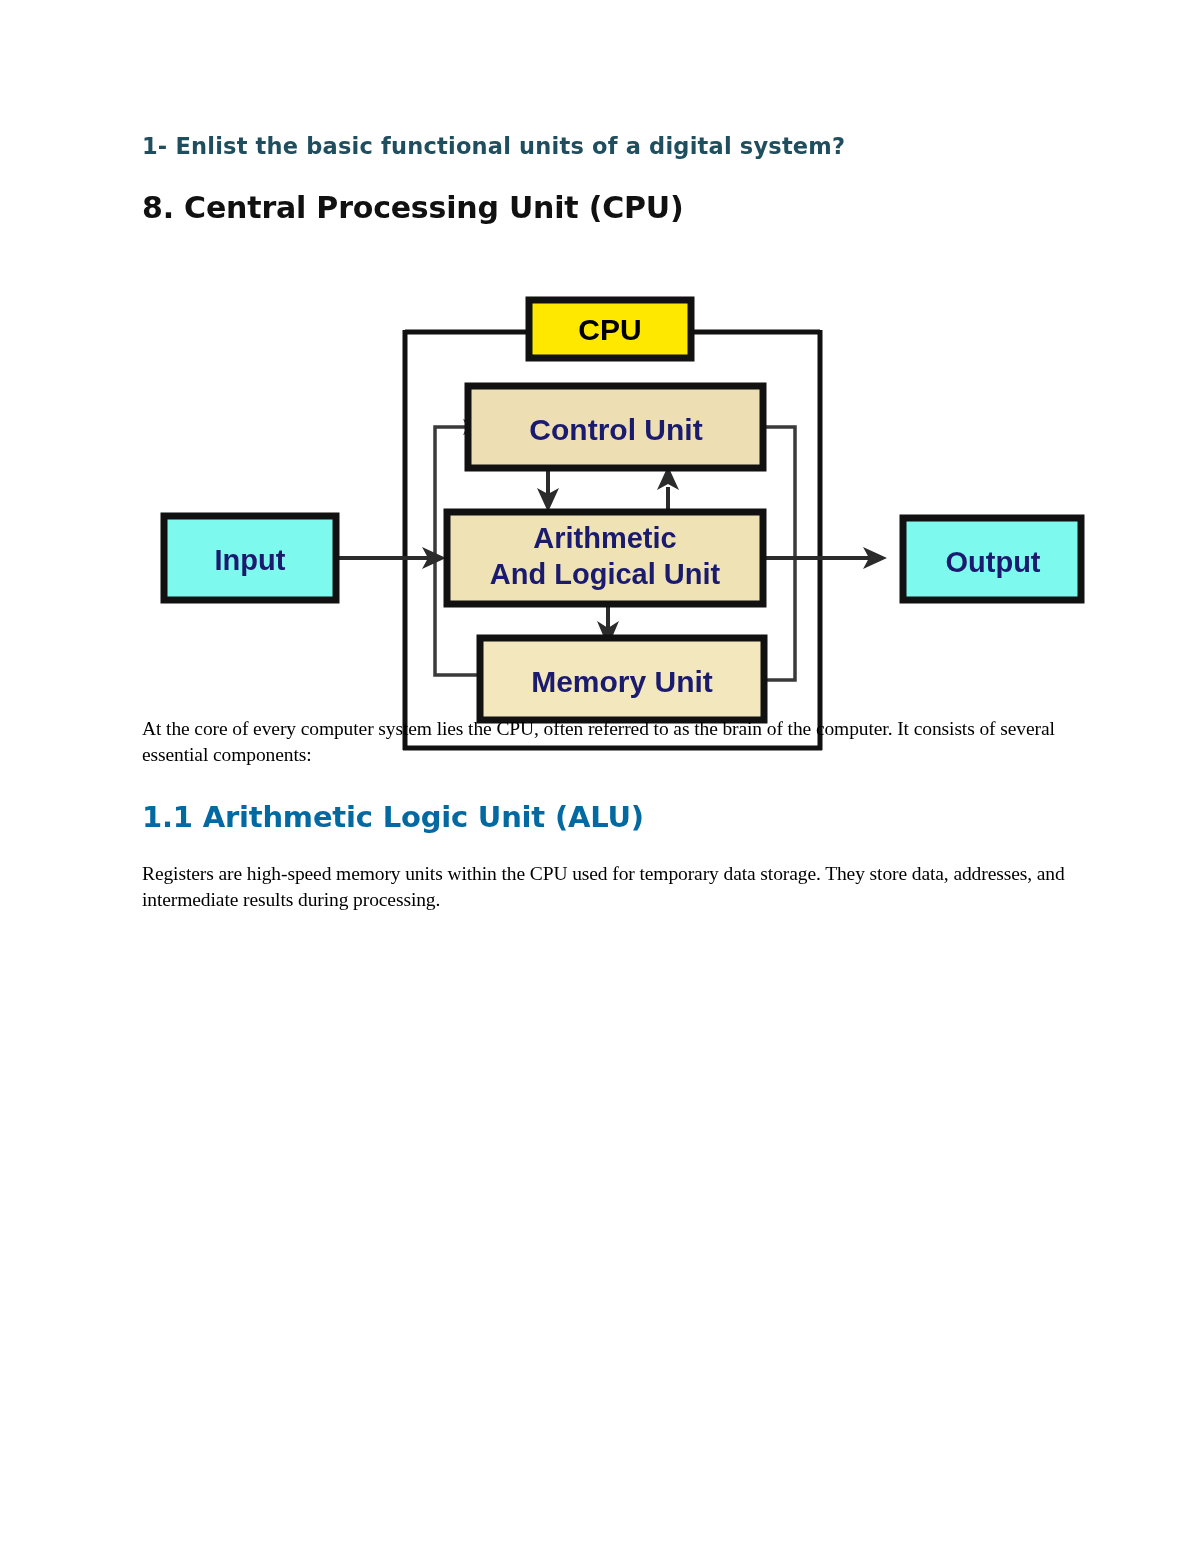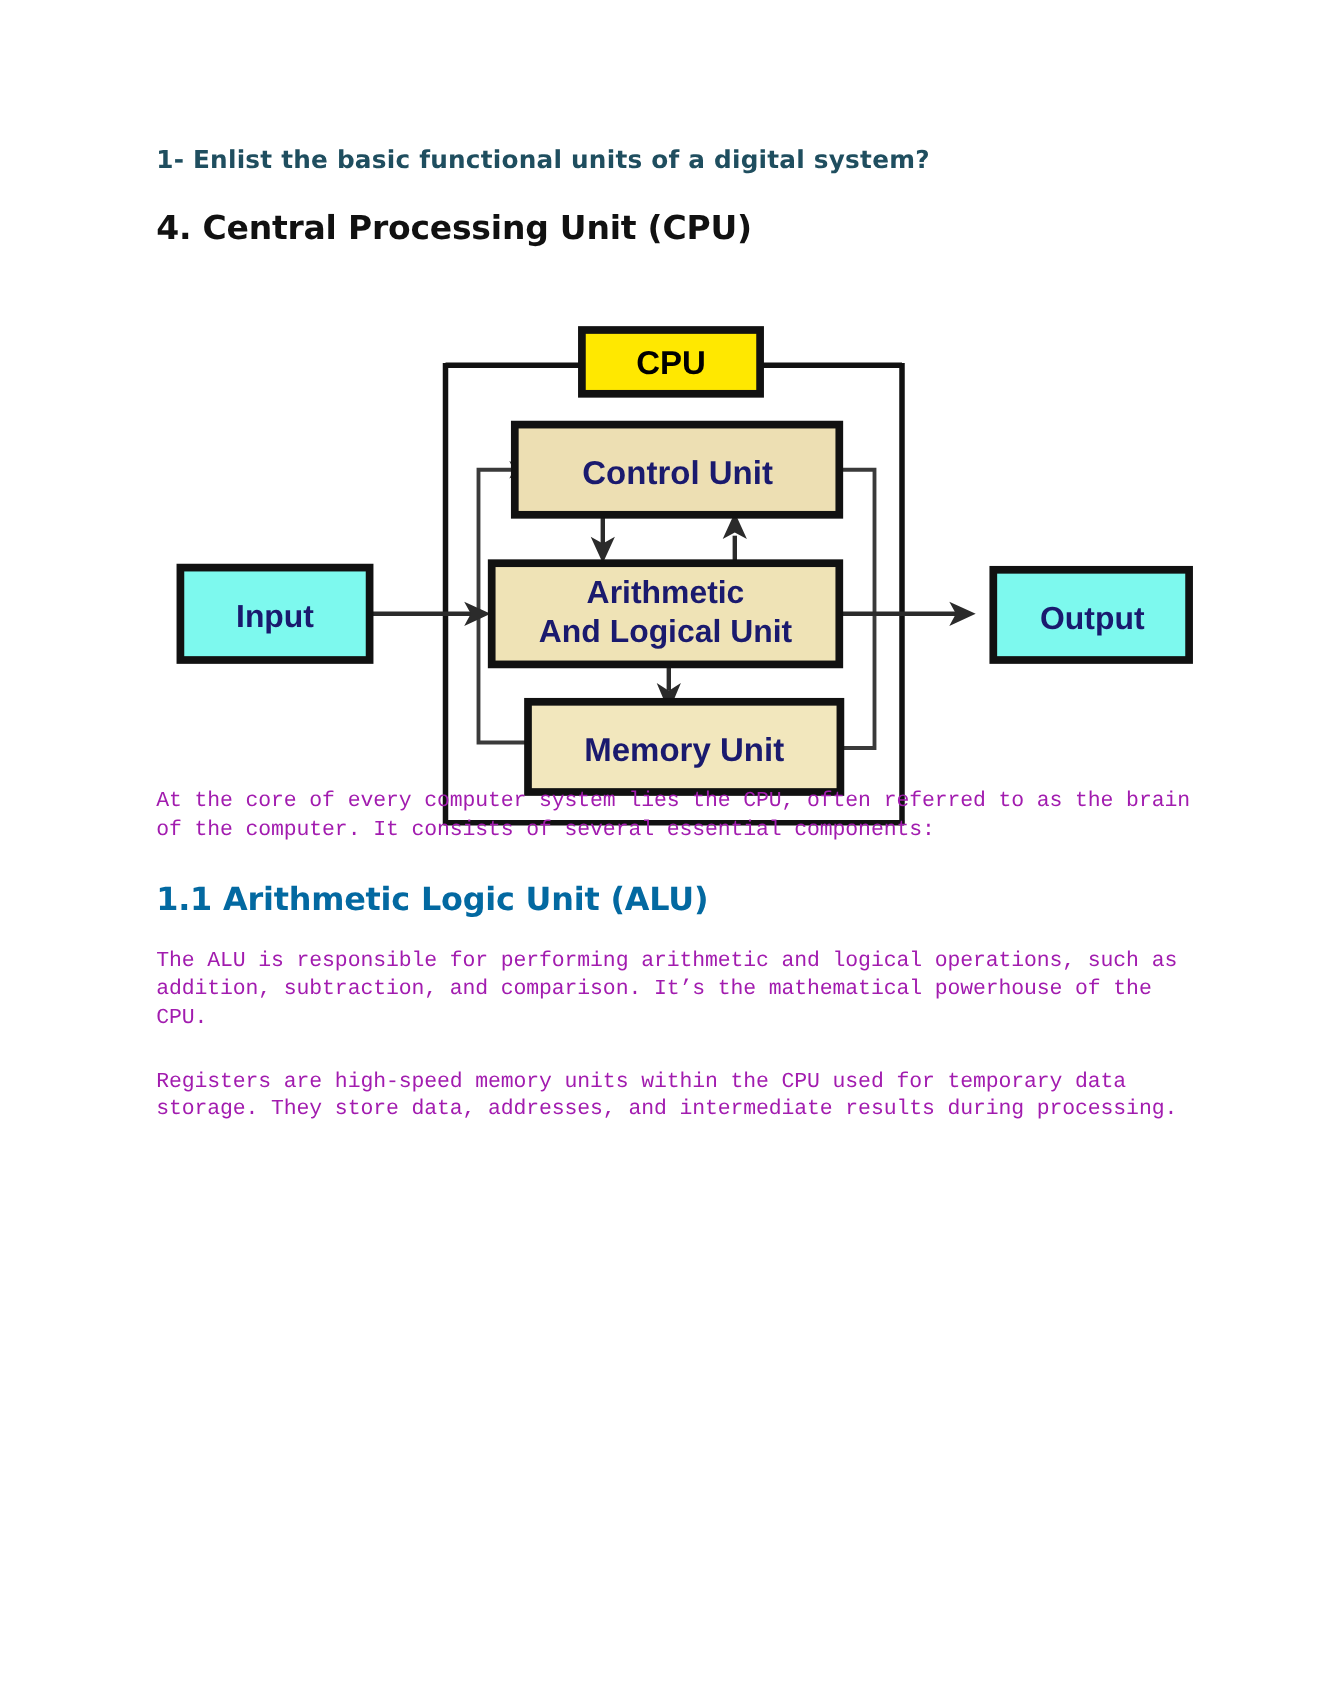--- a/index.html
+++ b/index.html
@@ -55,24 +55,24 @@
     font-family: "DejaVu Sans", sans-serif;
     font-size: 29px;
     font-weight: 700;
     color: #0369a1;
     letter-spacing: -0.2px;
     line-height: 1.2;
     margin: 0 0 26px 0;
   }
 
   .para {
-    font-family: Liberation Mono, monospace;
+    font-family: Liberation Serif, serif;
     font-size: 19.5px;
     font-weight: 400;
-    color: #a21caf;
+    color: #000000;
     line-height: 1.33;
     margin: 0 0 32px 0;
     letter-spacing: -0.1px;
   }
 
   
   .diagram-wrap {
     position: absolute;
     left: 150px;
     top: 290px;
@@ -170,27 +170,26 @@
         <text x="843" y="282" text-anchor="middle" font-family="Liberation Sans, sans-serif" font-size="29" font-weight="bold" fill="#1A1A6E">Output</text>
       </g>
 
     </svg>
   </div>
 
   <div class="content">
 
     <p class="question-title">1- Enlist the basic functional units of a digital system?</p>
 
-    <h1 class="h1">4. Central Processing Unit (CPU)</h1>
+    <h1 class="h1">8. Central Processing Unit (CPU)</h1>
 
     <div class="sp-after-diagram"></div>
 
     <p class="para">At the core of every computer system lies the CPU, often referred to as the brain of the computer. It consists of several essential components:</p>
 
     <h2 class="h2">1.1 Arithmetic Logic Unit (ALU)</h2>
-    <p class="para">The ALU is responsible for performing arithmetic and logical operations, such as addition, subtraction, and comparison. It’s the mathematical powerhouse of the CPU.</p>
 
 
     <p class="para">Registers are high-speed memory units within the CPU used for temporary data storage. They store data, addresses, and intermediate results during processing.</p>
 
   </div>
 
 </div>
 
 </body></html>

